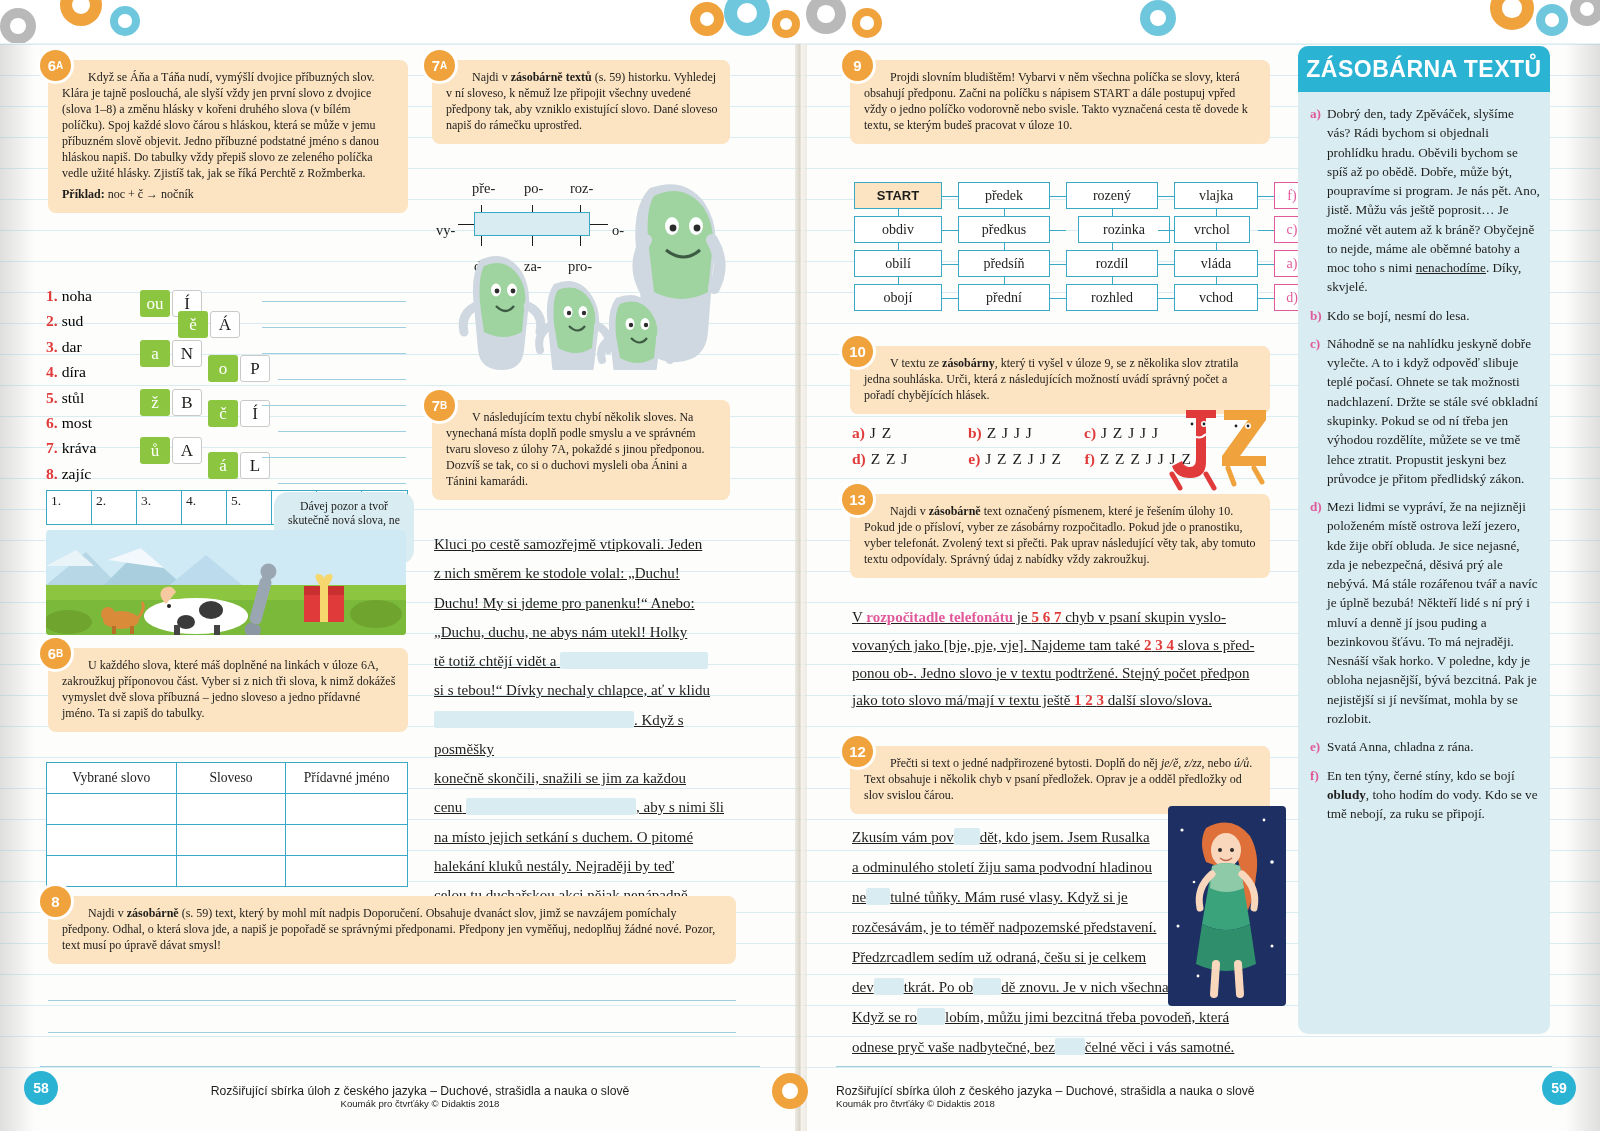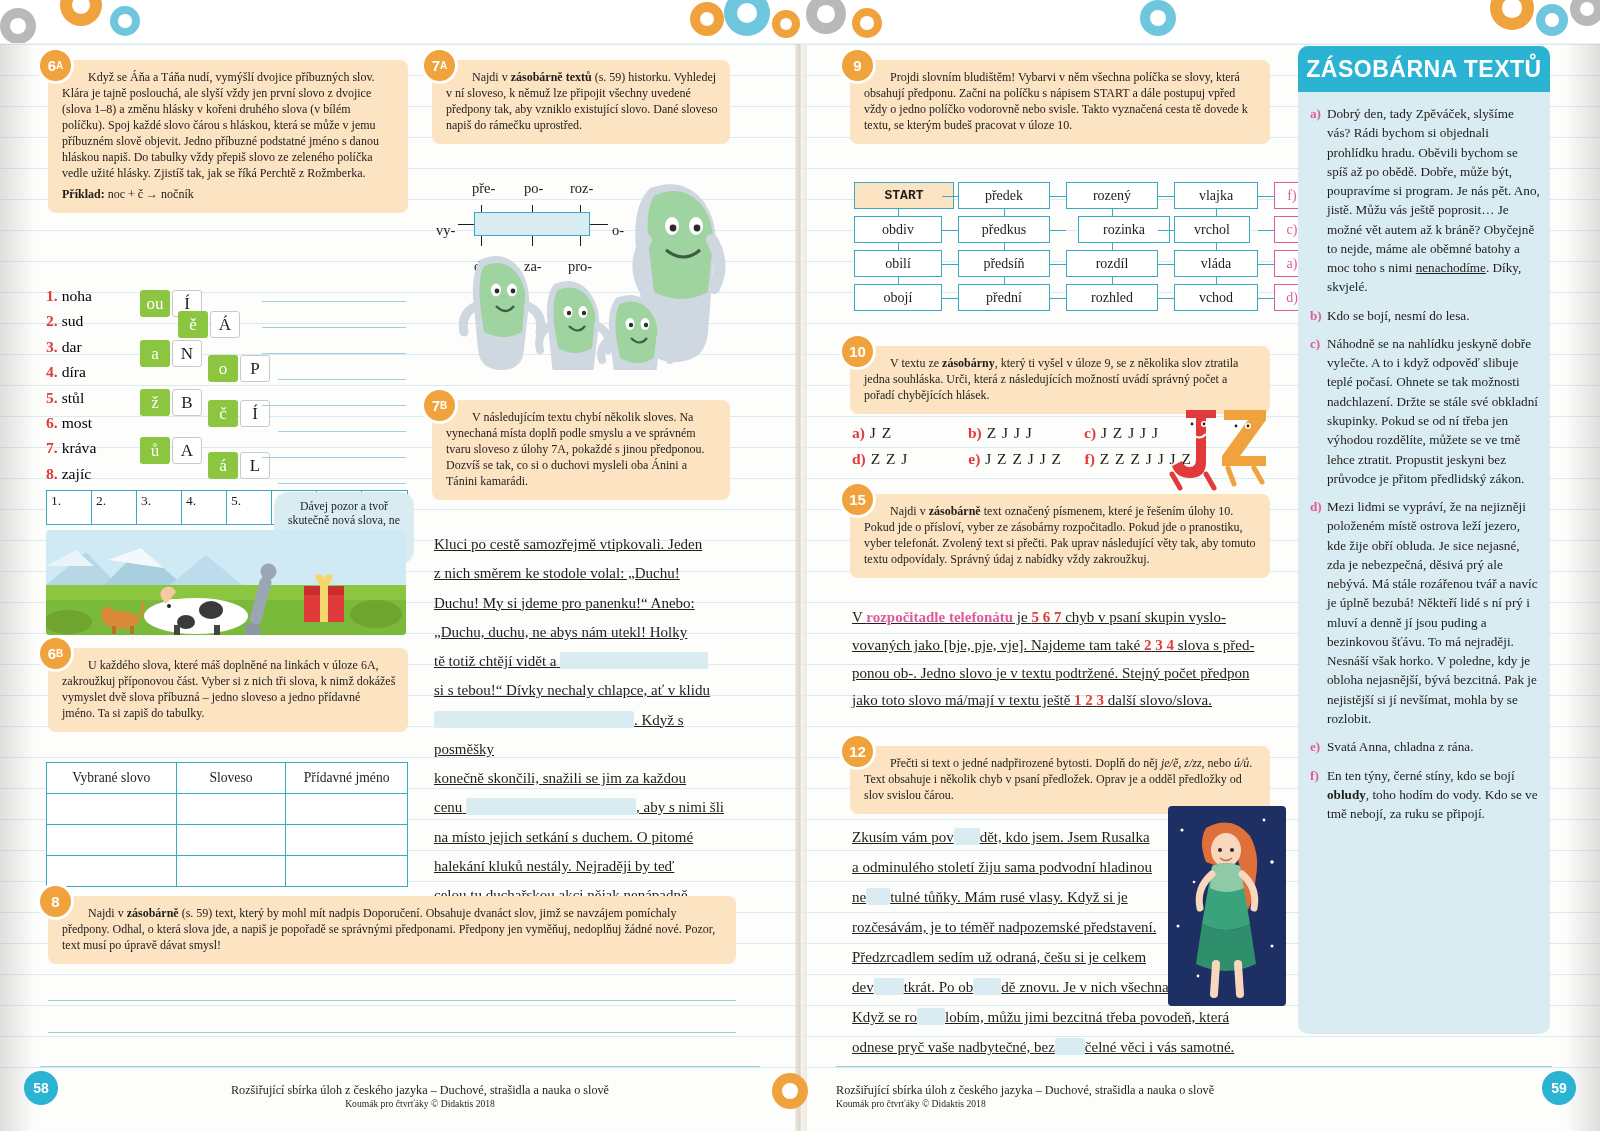--- a/index.html
+++ b/index.html
@@ -149,21 +149,21 @@
   .zaso-body{ position:absolute; left:1310px; top:104px; width:230px; font-size:13.2px; line-height:1.46; color:#1d1d1b; }
   .zaso-item{ display:flex; margin-bottom:9px; }
   .zaso-item .k{ color:#e05a9b; font-weight:bold; width:17px; flex:0 0 17px; font-family:"Liberation Serif", serif;}
   .zaso-item .t{ flex:1; }
   .zaso-item u{ text-decoration:underline; }
   .zaso-item b{ font-weight:bold; }
 
   
   .footer{
     position:absolute; bottom:22px; font-size:12.2px; color:#1d1d1b; text-align:center;
-    font-family:Liberation Serif, serif;
+    font-family:Liberation Sans, sans-serif;
   }
   .footer .sub{ font-size:9.6px; }
   .pagenum{
     position:absolute; width:34px; height:34px; border-radius:50%;
     background:#2bb3d4; color:#ffffff; font-family:"Liberation Sans", sans-serif;
     font-weight:bold; font-size:14px; display:flex; align-items:center; justify-content:center;
   }
   .footline{ position:absolute; height:1px; background:#9ecfe0; }
 
   
@@ -448,21 +448,21 @@
   <div class="answer-line" style="left:48px; top:1032px; width:688px;"></div>
 
   <div class="tasknum" style="left:842px; top:50px;">
     <span>9</span>
   </div>
   <div class="instr" style="position:absolute; left:850px; top:60px; width:420px;">
     <span class="indent"></span><span>Projdi slovním bludištěm! Vybarvi v něm všechna políčka se slovy, která obsahují předponu. Začni na políčku s nápisem START a dále postupuj vpřed vždy o jedno políčko vodorovně nebo svisle. Takto vyznačená cesta tě dovede k textu, se kterým budeš pracovat v úloze 10.</span>
   </div>
 
   <div style="position:absolute; left:854px; top:182px; width:420px; height:134px;">
-    <div class="maze-cell start" style="left:0px; top:0px; width:100px;font-family:Liberation Mono, monospace;">START</div>
+    <div class="maze-cell start" style="left:0px; top:0px; width:88px;">START</div>
     <div class="maze-cell" style="left:104px; top:0px; width:92px;">předek</div>
     <div class="maze-cell" style="left:212px; top:0px; width:92px;">rozený</div>
     <div class="maze-cell" style="left:320px; top:0px; width:84px;">vlajka</div>
     <div class="maze-cell opt" style="left:420px; top:0px; width:36px;">f)</div>
 
     <div class="maze-cell" style="left:0px; top:34px; width:88px;">obdiv</div>
     <div class="maze-cell" style="left:104px; top:34px; width:92px;">předkus</div>
     <div class="maze-cell" style="left:212px; top:34px; width:92px;margin-left:12px;">rozinka</div>
     <div class="maze-cell" style="left:320px; top:34px; width:76px;">vrchol</div>
     <div class="maze-cell opt" style="left:420px; top:34px; width:36px;">c)</div>
@@ -548,21 +548,21 @@
           <circle cx="28" cy="16" r="3" fill="#ffffff"></circle>
         <circle cx="16" cy="16" r="1.4" fill="#222"></circle>
           <circle cx="28" cy="16" r="1.4" fill="#222"></circle>
         <path d="M8 58 l6 16" stroke="#f0a23c" stroke-width="5" stroke-linecap="round"></path>
         <path d="M34 58 l8 14" stroke="#f0a23c" stroke-width="5" stroke-linecap="round"></path>
       </g>
     </svg>
   </div>
 
   <div class="tasknum" style="left:842px; top:484px;">
-    <span>15</span>
+    <span>13</span>
   </div>
   <div class="instr" style="position:absolute; left:850px; top:494px; width:420px;">
     <span class="indent"></span><span>Najdi v </span><b>zásobárně</b><span> text označený písmenem, které je řešením úlohy 10. Pokud jde o přísloví, vyber ze zásobárny rozpočitadlo. Pokud jde o pranostiku, vyber telefonát. Zvolený text si přečti. Pak uprav následující věty tak, aby tomuto textu odpovídaly. Správný údaj z nabídky vždy zakroužkuj.</span>
   </div>
 
   <div class="body-text" style="position:absolute; left:852px; top:604px; width:420px; line-height:1.85;">
     <div>
       <span>V </span><span class="pinkword">rozpočitadle  telefonátu</span><span> je </span><span class="num-red">5</span> <span class="num-red">6</span> <span class="num-red">7</span><span> chyb v psaní skupin vyslo-</span>
     </div>
     <div>

